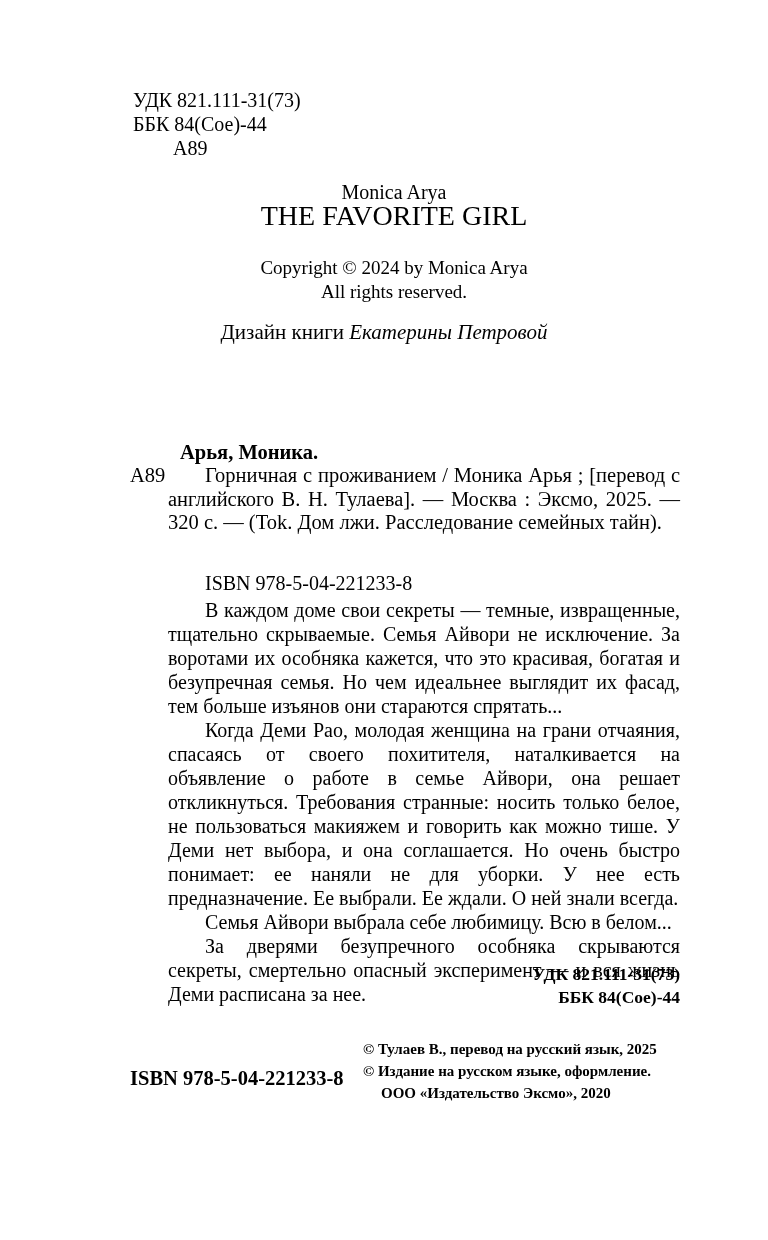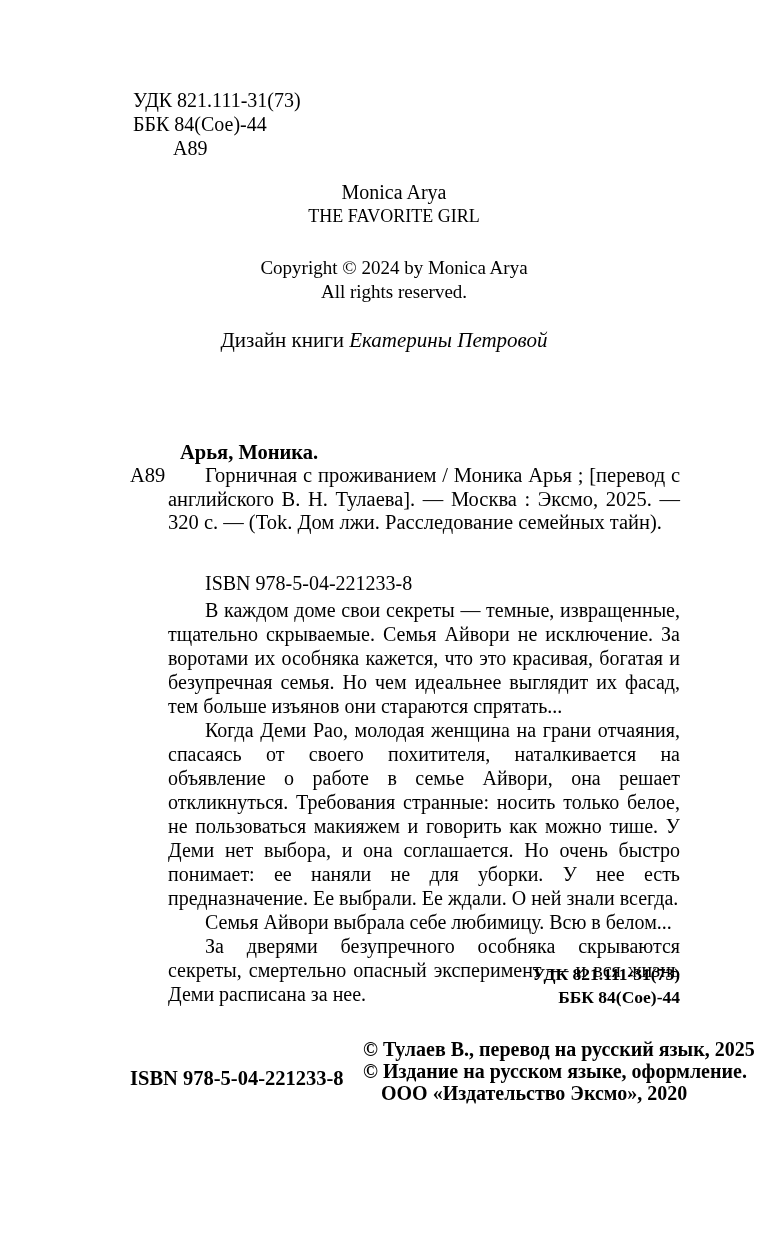--- a/index.html
+++ b/index.html
@@ -32,29 +32,29 @@
   
   .title-block {
     position: absolute;
     left: 0;
     right: 0;
     top: 180px;
     text-align: center;
     padding-left: 20px;
   }
   .title-block .orig-author { font-size: 20px; line-height: 24px; }
-  .title-block .orig-title  { font-size: 18px; line-height: 24px; }
+  .title-block .orig-title  { font-size: 28px; line-height: 24px; }
   .title-block .copyright   { margin-top: 28px; font-size: 19px; line-height: 24px; }
 
   
   .design-credit {
     position: absolute;
     left: 0;
     right: 0;
-    top: 328px;
+    top: 320px;
     text-align: center;
     font-size: 21px;
     line-height: 25px;
   }
   .design-credit .designer { font-style: italic; }
 
   
   .catalog-author {
     position: absolute;
     left: 180px;
@@ -118,21 +118,21 @@
     line-height: 23px;
     white-space: nowrap;
   }
 
   
   .footer-copy {
     position: absolute;
     left: 363px;
     top: 1038px;
     font-weight: bold;
-    font-size: 20px;
+    font-size: 15px;
     line-height: 22px;
     white-space: nowrap;
   }
   .footer-copy .publisher-line { padding-left: 18px; }
   .footer-isbn {
     position: absolute;
     left: 130px;
     top: 1066px;
     font-weight: bold;
     font-size: 20.5px;

